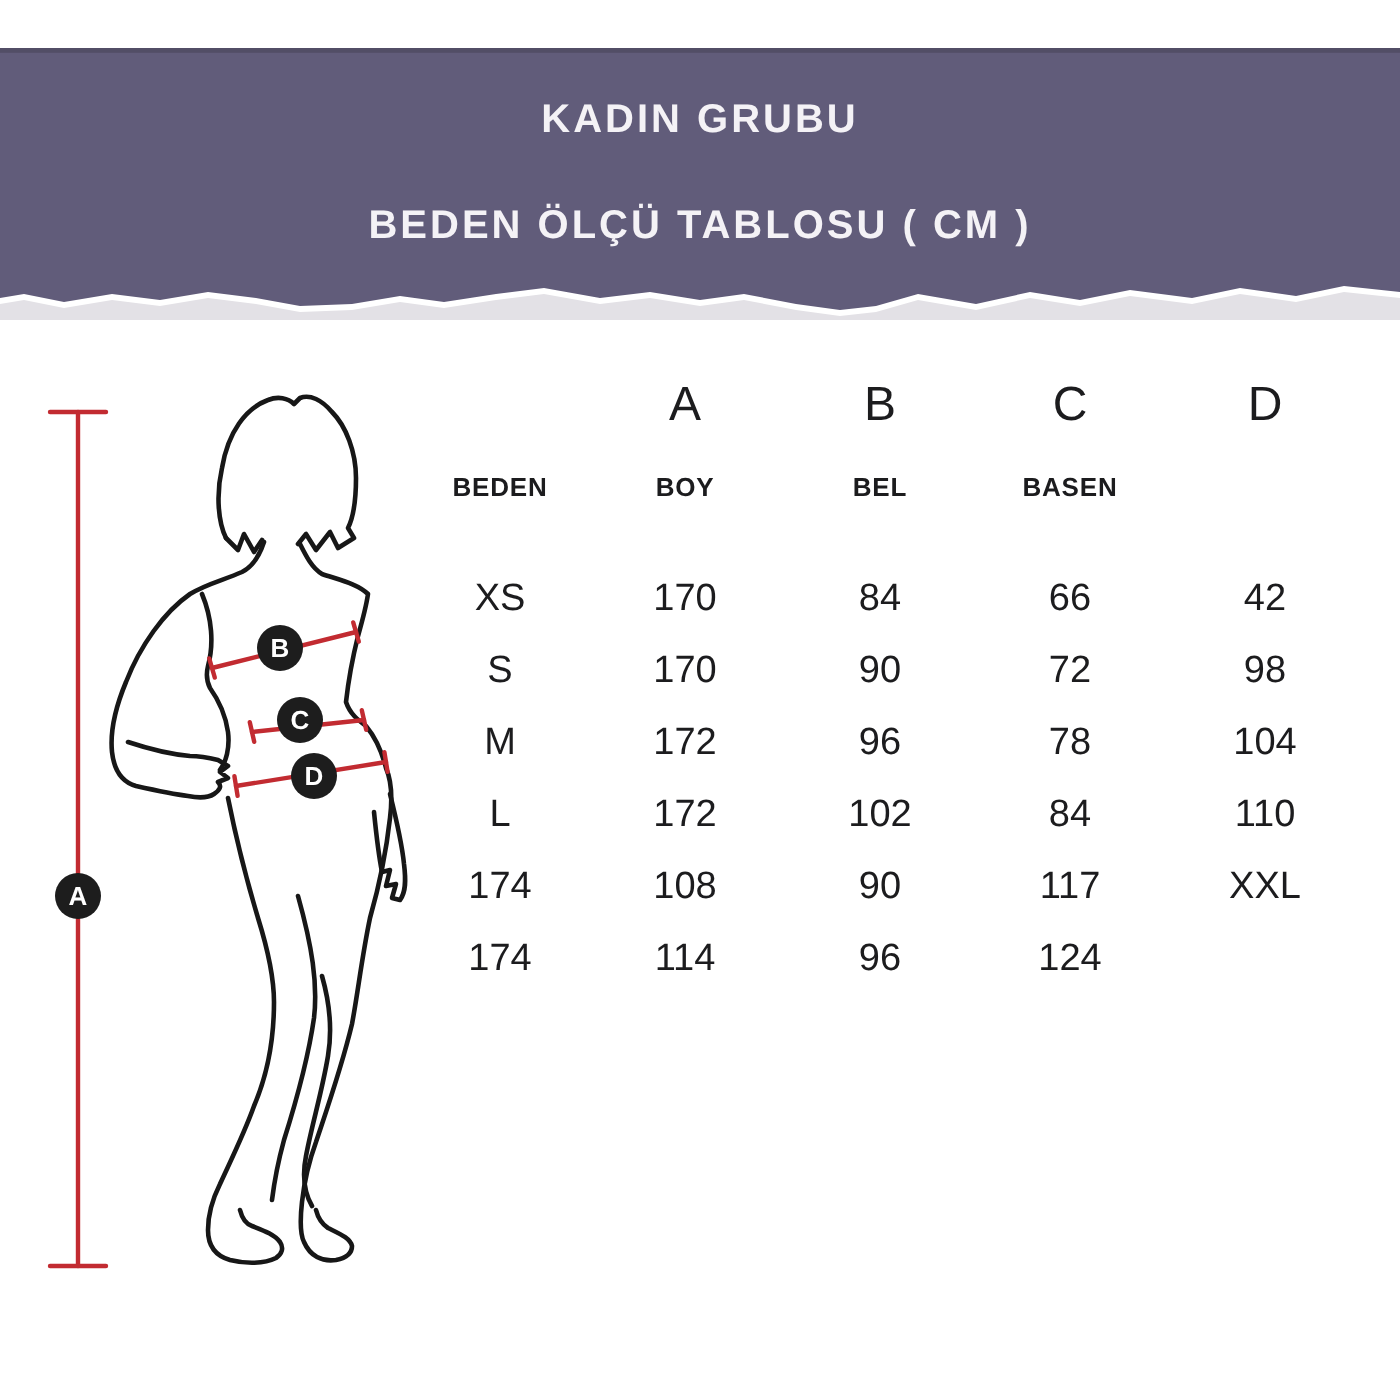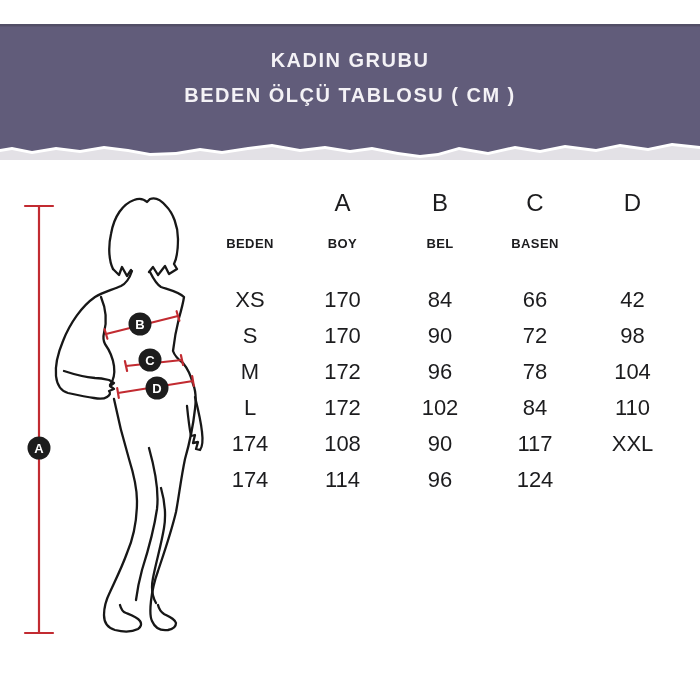--- a/index.html
+++ b/index.html
@@ -4,34 +4,34 @@
 <style>
   html,body{margin:0;padding:0;background:#ffffff;}
   #stage{position:relative;width:700px;height:700px;background:#ffffff;overflow:hidden;
          font-family:"Liberation Sans", sans-serif;}
 
   
   #banner-svg{position:absolute;left:0;top:0;}
   .banner-line{position:absolute;left:0;width:700px;text-align:center;
                color:#f4f2f6;font-weight:700;letter-spacing:1.5px;}
   #banner-line1{top:46px;font-size:20px;line-height:28px;}
-  #banner-line2{top:81px;font-size:20px;line-height:28px;}
+  #banner-line2{top:99px;font-size:20px;line-height:28px;}
 
   
   #figure-svg{position:absolute;left:0;top:185px;}
 
   
   #size-table{position:absolute;left:210px;top:186px;display:grid;
               grid-template-columns:80px 105px 90px 100px 95px;
               grid-template-rows:34px 46px 16px repeat(6,36px);
               color:#1c1c1e;}
   #size-table .cell{display:flex;align-items:center;justify-content:center;}
   #size-table .letter{font-size:24px;font-weight:400;}
   #size-table .head{font-size:13px;font-weight:700;letter-spacing:.4px;}
-  #size-table .size,#size-table .val{font-size:22px;font-weight:400;}
+  #size-table .size,#size-table .val{font-size:19px;font-weight:400;}
   #size-table .spacer{grid-column:1 / -1;}
 </style>
 </head>
 <body>
 
 <div id="stage">
 
   <svg id="banner-svg" width="700" height="175" viewBox="0 0 700 175">
 
     <path d="M0,152 L12,150 L32,154 L56,150 L80,153 L104,149 L128,152 L150,156 L176,155

